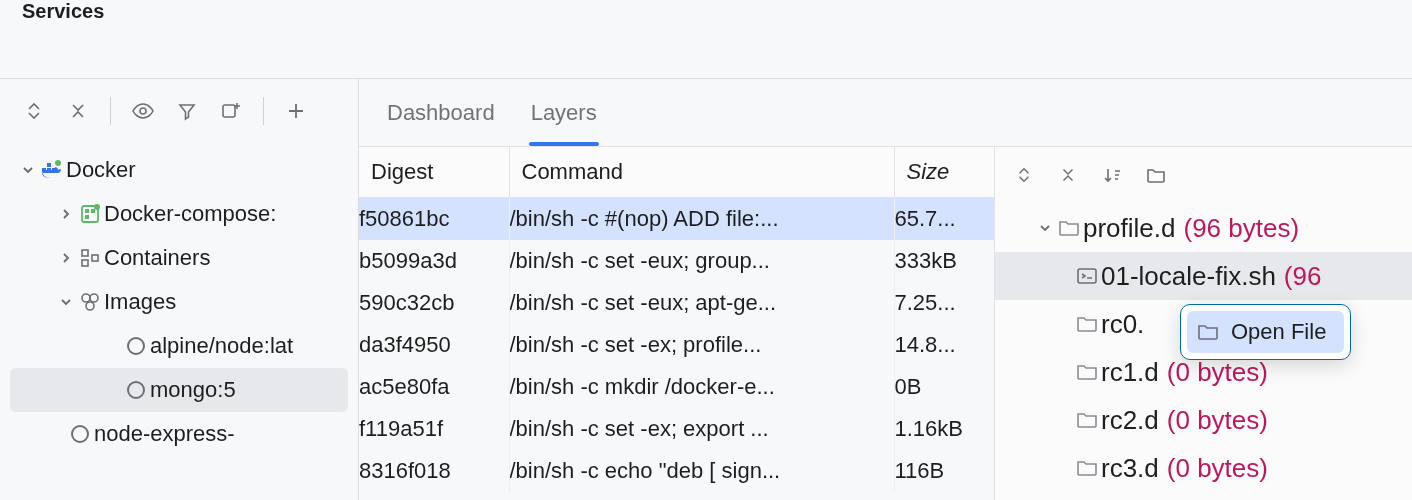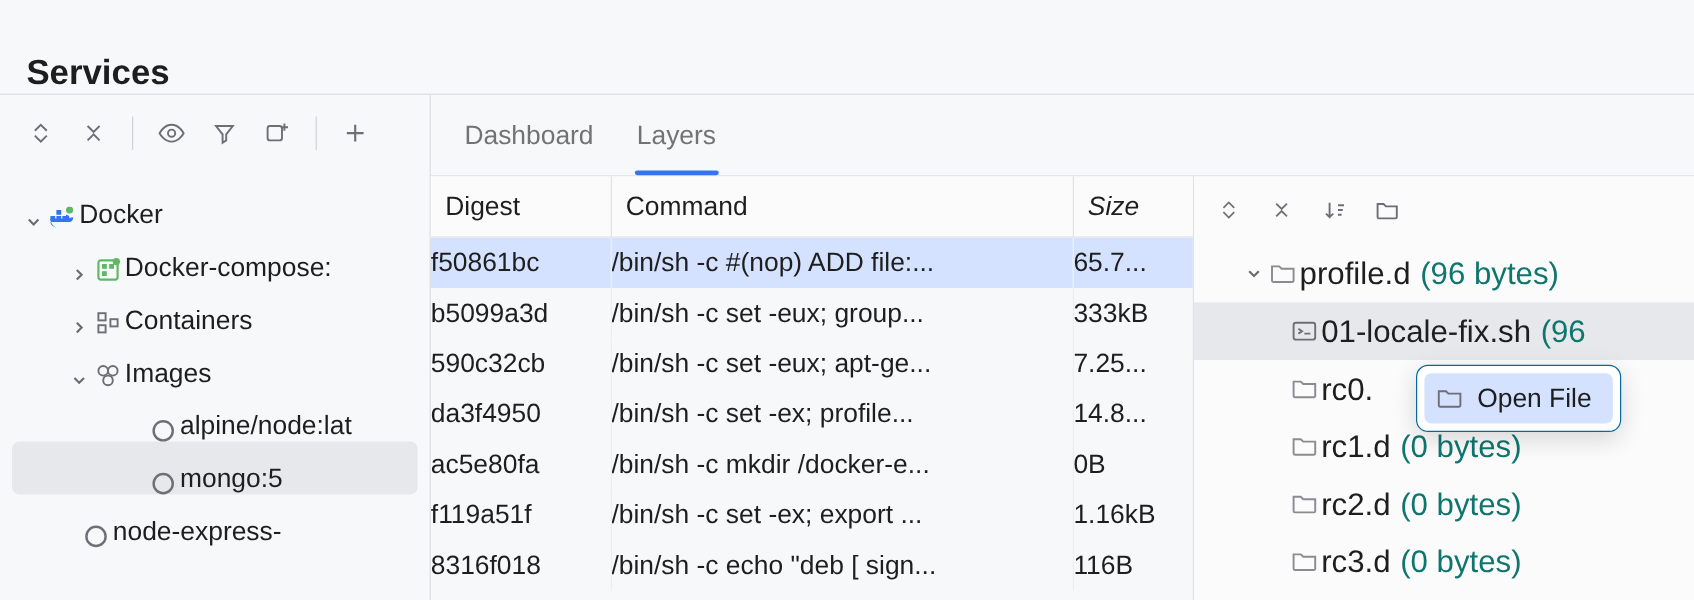--- a/index.html
+++ b/index.html
@@ -9,24 +9,24 @@
   color: #1e1e1e;
   background: #f7f8fa;
   width: 1412px;
   height: 500px;
   overflow: hidden;
   position: relative;
 }
 .panel-header {
   height: 79px;
   display: flex;
-  align-items: flex-end;
+  align-items: flex-start;
   padding-left: 22px;
   font-weight: 600;
-  font-size: 29px;
+  font-size: 20px;
   border-bottom: 1px solid #dcdde2;
 }
 .body {
   display: flex;
   height: calc(500px - 79px);
 }
 .left {
   width: 359px;
   border-right: 1px solid #dcdde2;
   display: flex;
@@ -55,21 +55,21 @@
   margin: 0 8px;
 }
 .tree {
   flex: 1;
   overflow: hidden;
   padding-top: 6px;
 }
 .tree-row {
   height: 44px;
   display: flex;
-  align-items: flex-end;
+  align-items: center;
   white-space: nowrap;
   font-size: 22px;
 }
 .tree-row.selected {
   background: #e6e8ec;
   border-radius: 6px;
   margin: 0 10px;
 }
 .chev {
   width: 20px;
@@ -179,21 +179,21 @@
   height: 48px;
   display: flex;
   align-items: center;
   white-space: nowrap;
   font-size: 26px;
 }
 .file-row.selected {
   background: #e6e8ec;
 }
 .size-hint {
-  color: #0f766e;
+  color: #be185d;
   margin-left: 8px;
 }
 .folder-icon svg, .script-icon svg { display: block; }
 .context-menu {
   position: absolute;
   top: 304px;
   left: 1180px;
   background: #fff;
   border: 1px solid #0369a1;
   border-radius: 10px;

